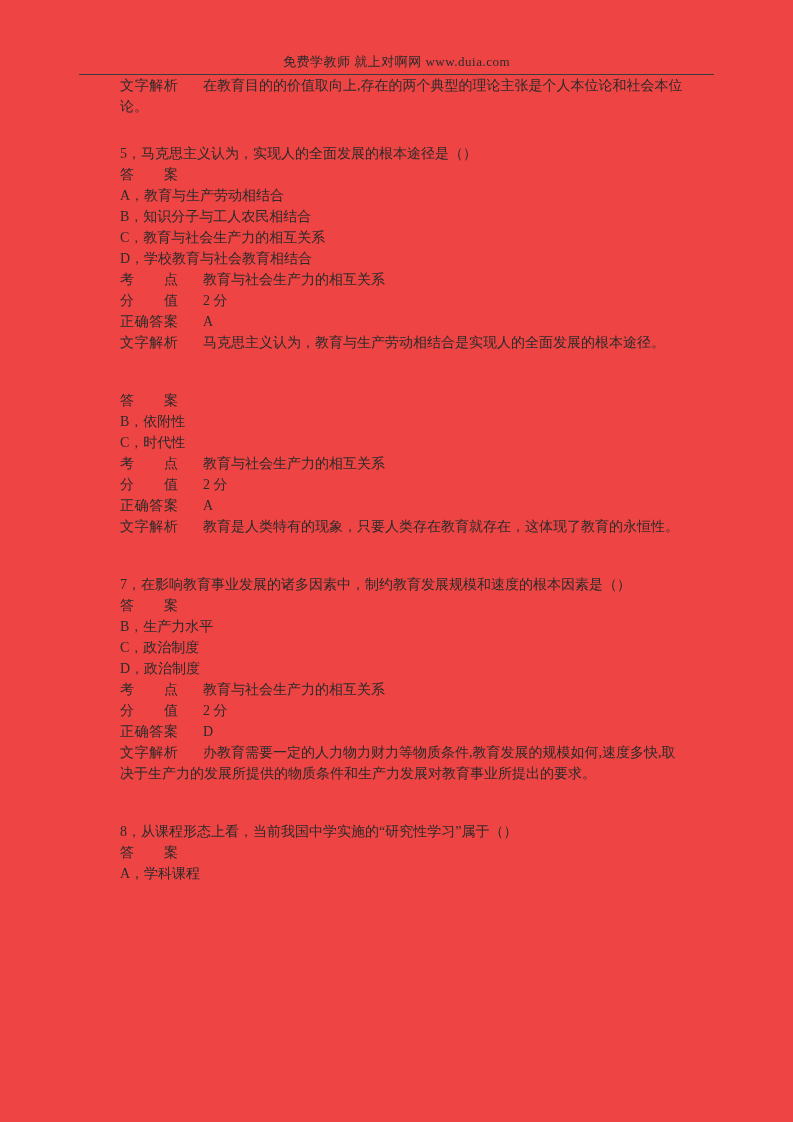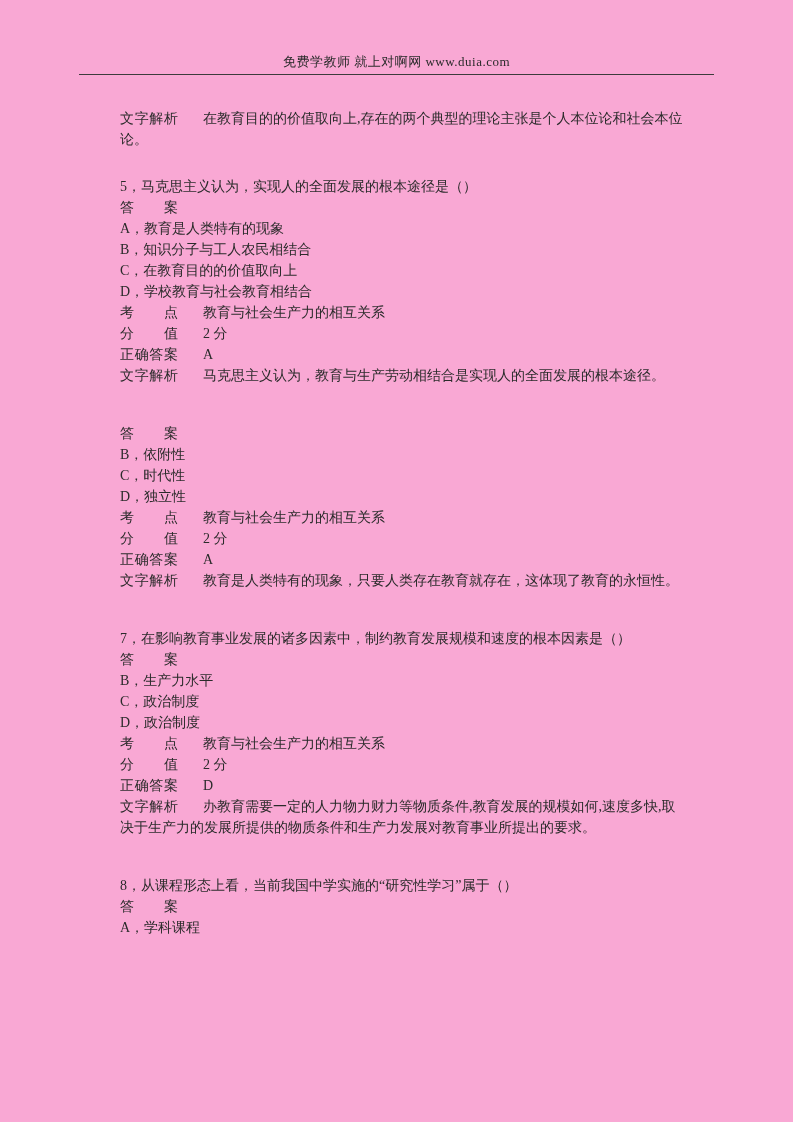--- a/index.html
+++ b/index.html
@@ -1,21 +1,21 @@
 <!DOCTYPE html>
 <html lang="zh"><head>
 <meta charset="utf-8">
 <style>
   * { margin: 0; padding: 0; box-sizing: border-box; }
   html, body { background: #ffffff; }
   .page {
     position: relative;
     width: 793px;
     height: 1122px;
-    background: #f9a8d4;
+    background: #ef4444;
     color: #2b2b2b;
     font-family: "Liberation Serif", "DejaVu Serif", serif;
     font-size: 14px;
     overflow: hidden;
   }
   .header-text {
     padding-top: 54px;
     text-align: center;
     font-size: 13px;
     line-height: 16px;
@@ -31,21 +31,21 @@
   }
   .content {
     margin-left: 120px;
     width: 565px;
   }
   .row {
     line-height: 21px;
     min-height: 21px;
     text-align: left;
   }
-  .intro { margin-top: 33px; }
+  .intro { margin-top: 0; }
   .question { margin-top: 37px; }
   .q-first { margin-top: 26px; }
   .q-last  { }
   .lbl {
     display: inline-block;
     width: 58px;
     text-align: justify;
     text-align-last: justify;
     margin-right: 25px;
   }
@@ -60,35 +60,34 @@
     <div class="rule"></div>
   </div>
 
   <div class="content">
 
     <p class="row intro"><span class="lbl">文字解析</span><span>在教育目的的价值取向上,存在的两个典型的理论主张是个人本位论和社会本位论。</span></p>
 
     <section class="question q-first">
       <p class="row">5，马克思主义认为，实现人的全面发展的根本途径是（）</p>
       <p class="row"><span class="lbl">答案</span></p>
-      <p class="row">A，教育是人类特有的现象</p>
+      <p class="row">A，教育与生产劳动相结合</p>
       <p class="row">B，知识分子与工人农民相结合</p>
-      <p class="row">C，在教育目的的价值取向上</p>
+      <p class="row">C，教育与社会生产力的相互关系</p>
       <p class="row">D，学校教育与社会教育相结合</p>
       <p class="row"><span class="lbl">考点</span><span>教育与社会生产力的相互关系</span></p>
       <p class="row"><span class="lbl">分值</span><span>2 分</span></p>
       <p class="row"><span class="lbl">正确答案</span><span>A</span></p>
       <p class="row"><span class="lbl">文字解析</span><span>马克思主义认为，教育与生产劳动相结合是实现人的全面发展的根本途径。</span></p>
     </section>
 
     <section class="question">
       <p class="row"><span class="lbl">答案</span></p>
       <p class="row">B，依附性</p>
       <p class="row">C，时代性</p>
-      <p class="row">D，独立性</p>
       <p class="row"><span class="lbl">考点</span><span>教育与社会生产力的相互关系</span></p>
       <p class="row"><span class="lbl">分值</span><span>2 分</span></p>
       <p class="row"><span class="lbl">正确答案</span><span>A</span></p>
       <p class="row"><span class="lbl">文字解析</span><span>教育是人类特有的现象，只要人类存在教育就存在，这体现了教育的永恒性。</span></p>
     </section>
 
     <section class="question">
       <p class="row">7，在影响教育事业发展的诸多因素中，制约教育发展规模和速度的根本因素是（）</p>
       <p class="row"><span class="lbl">答案</span></p>
       <p class="row">B，生产力水平</p>

